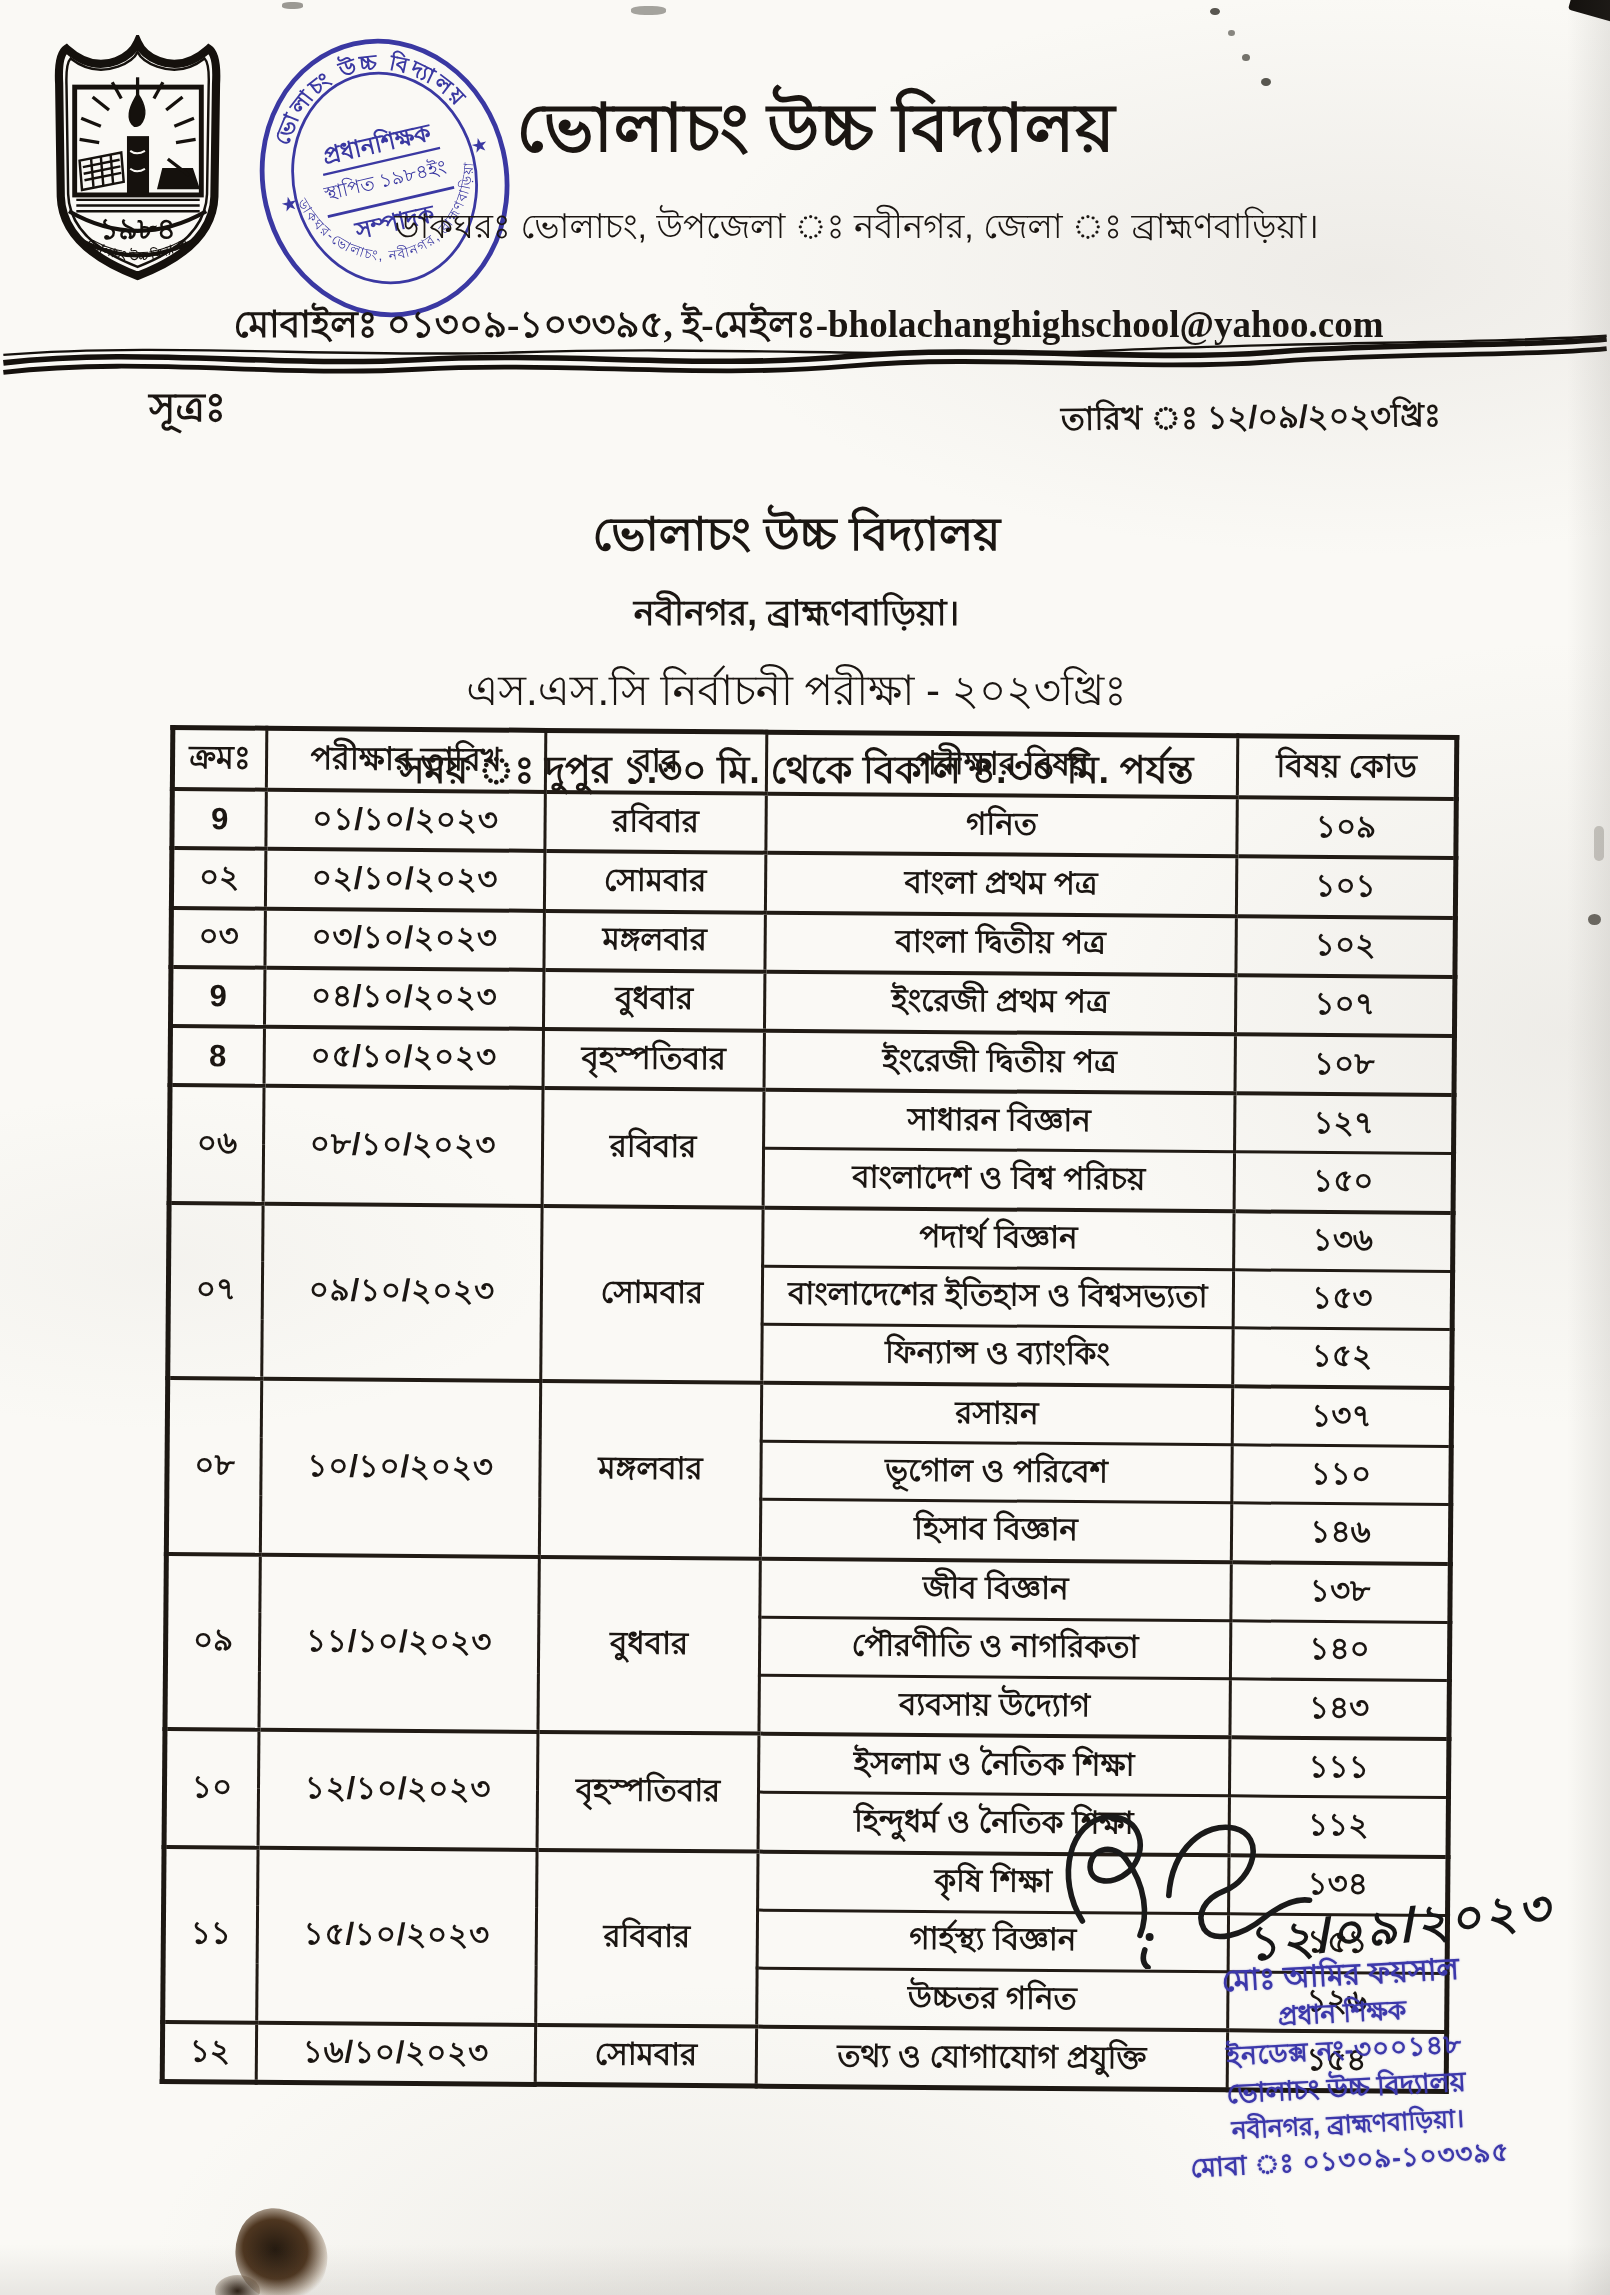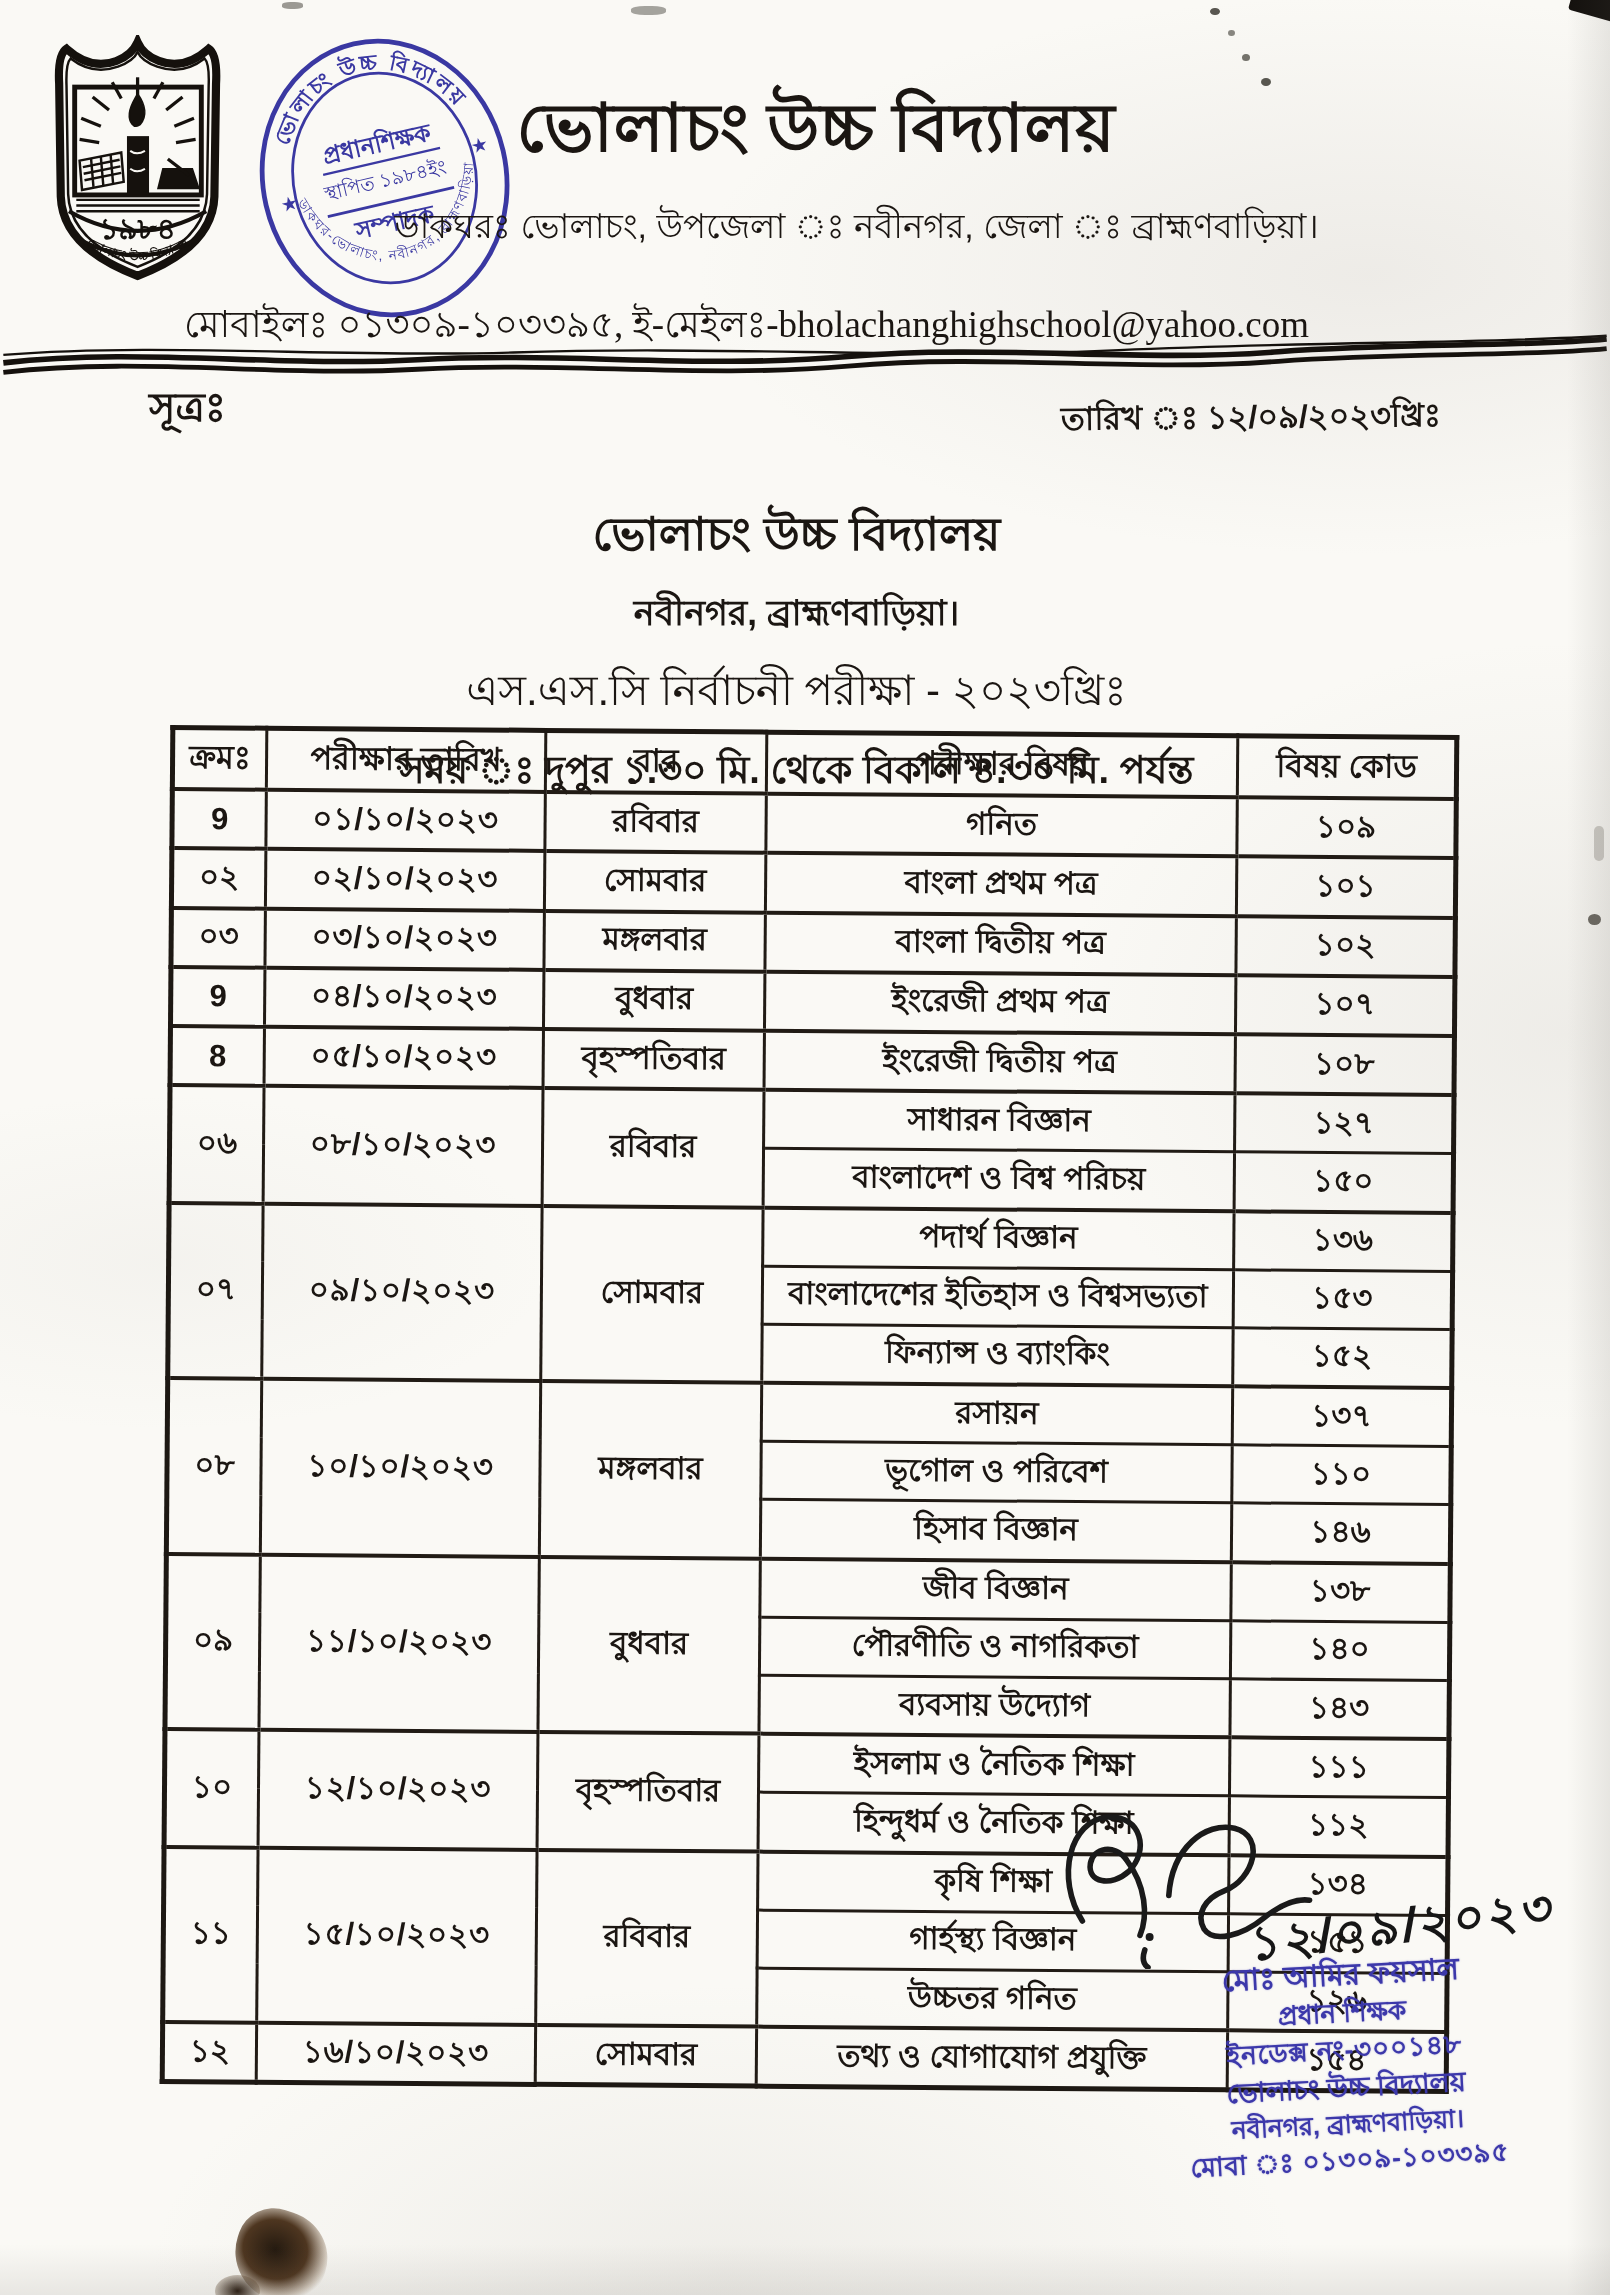--- a/index.html
+++ b/index.html
@@ -15,21 +15,21 @@
   }
   .abs{position:absolute;}
   
   .logo-svg{left:42px;top:35px;width:192px;height:248px;}
   .seal-svg{left:231px;top:14.4px;width:308px;height:328px;opacity:.93;}
   .school-name{left:480px;top:77px;width:672px;text-align:center;font-family:"Liberation Serif","DejaVu Serif",serif;
     font-size:67px;font-weight:700;letter-spacing:0.8px;white-space:nowrap;}
   .addr-line{left:272px;top:200px;width:1169px;text-align:center;font-size:34px;font-weight:400;white-space:nowrap;}
   .estd-line{left:240px;top:247px;width:1169px;text-align:center;font-size:37px;font-weight:600;
     font-family:"Liberation Serif","DejaVu Serif",serif;white-space:nowrap;}
-  .contact-line{left:184px;top:295px;width:1249px;text-align:left;font-size:37px;font-weight:400;
+  .contact-line{left:184px;top:295px;width:1249px;text-align:center;font-size:37px;font-weight:700;
     font-family:"Liberation Serif","DejaVu Serif",serif;white-space:nowrap;}
   .divider-svg{left:0;top:331px;width:1610px;height:51px;}
   .ref-label{left:149px;top:376px;font-size:40px;font-weight:700;}
   .date-line{left:1049px;top:392px;width:392px;text-align:right;font-size:32px;font-weight:600;transform:rotate(-0.6deg);white-space:nowrap;}
   
   .notice{left:264px;top:499px;width:1065px;text-align:center;}
   .notice .l1{font-size:46px;font-weight:700;margin-bottom:11.2px;}
   .notice .l2{font-size:35px;font-weight:700;margin-bottom:12.8px;}
   .notice .l3{font-size:42px;font-weight:400;margin-bottom:11.2px;}
   .notice .l4{font-size:38px;font-weight:700;}

